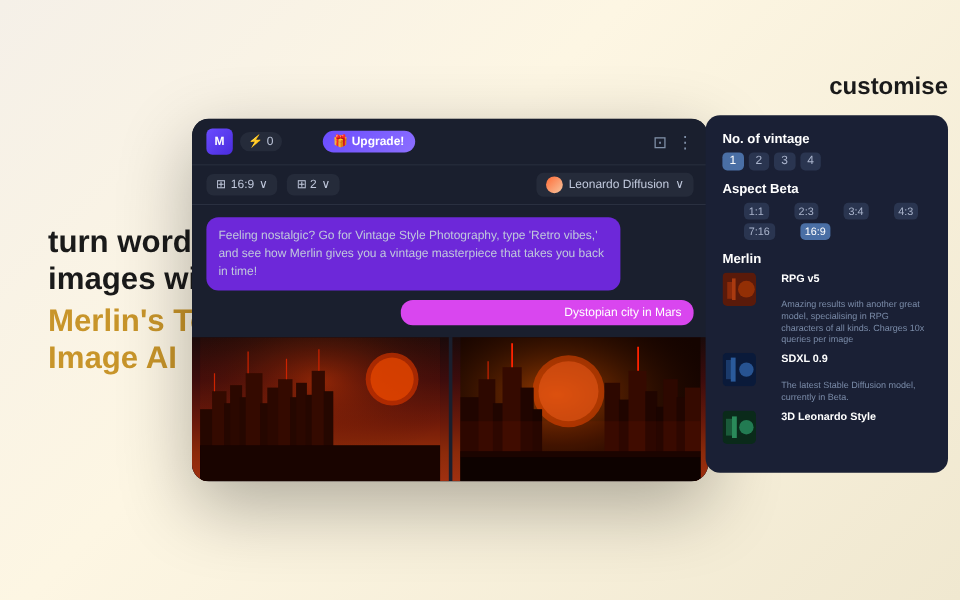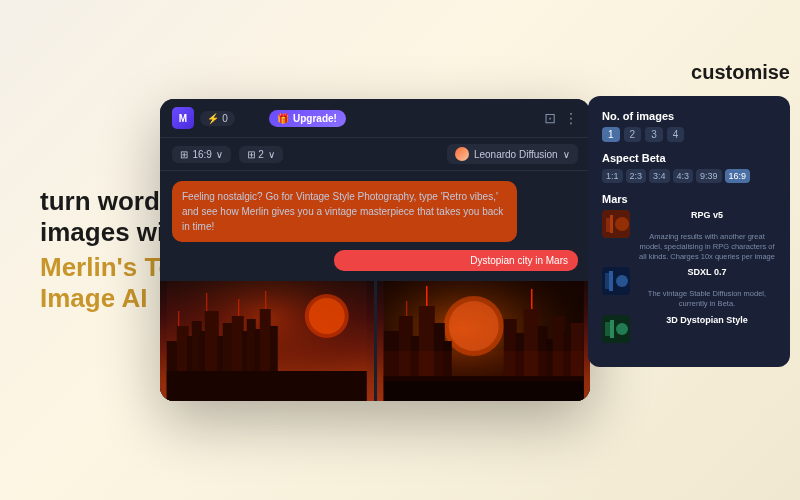--- a/index.html
+++ b/index.html
@@ -99,33 +99,33 @@
     }
 
     .aspect-btn {
       background: #2a3550;
       color: #aab4cc;
       border: none;
       border-radius: 4px;
       padding: 2px 4px;
       font-size: 9px;
       cursor: pointer;
+      margin-left: 18px;
     }
 
     .aspect-btn.active {
       background: #4a6fa5;
       color: white;
     }
 
     .model-item {
       display: flex;
       align-items: flex-start;
-      gap: 8px;
+      gap: 21px;
       margin-bottom: 6px;
-      text-align: center;
     }
 
     .model-thumb {
       width: 28px;
       height: 28px;
       border-radius: 4px;
       flex-shrink: 0;
       overflow: hidden;
     }
 
@@ -270,32 +270,32 @@
     }
 
     
     .chat-area {
       padding: 10px 12px;
       background: #1a1f2e;
       min-height: 60px;
     }
 
     .message-bubble {
-      background: #c2410c;
+      background: #6d28d9;
       border-radius: 10px;
       padding: 8px 10px;
       font-size: 10px;
       color: #c0c8dc;
       line-height: 1.5;
       max-width: 85%;
       margin-bottom: 8px;
     }
 
     .user-message {
-      background: #ef4444;
+      background: #d946ef;
       color: white;
       margin-left: auto;
       max-width: 60%;
       border-radius: 10px;
       padding: 5px 10px;
       font-size: 10px;
       text-align: right;
     }
 
     
@@ -452,43 +452,43 @@
   </div>
 </div>
 
 <div class="right-panel">
   <div class="customise-text">
     <span>customise</span><br>
   </div>
   <div class="settings-panel">
 
     <div class="settings-section">
-      <div class="settings-label">No. of images</div>
+      <div class="settings-label">No. of vintage</div>
       <div class="settings-options">
         <button class="option-btn active">1</button>
         <button class="option-btn">2</button>
         <button class="option-btn">3</button>
         <button class="option-btn">4</button>
       </div>
     </div>
 
     <div class="settings-section">
       <div class="settings-label">Aspect Beta</div>
       <div class="aspect-options">
         <button class="aspect-btn">1:1</button>
         <button class="aspect-btn">2:3</button>
         <button class="aspect-btn">3:4</button>
         <button class="aspect-btn">4:3</button>
-        <button class="aspect-btn">9:39</button>
+        <button class="aspect-btn">7:16</button>
         <button class="aspect-btn active">16:9</button>
       </div>
     </div>
 
     <div class="settings-section">
-      <div class="settings-label">Mars</div>
+      <div class="settings-label">Merlin</div>
 
       <div class="model-item">
         <div class="model-thumb">
           <svg width="28" height="28" viewBox="0 0 28 28">
             <rect width="28" height="28" fill="#5a1a0a"></rect>
             <rect x="4" y="8" width="5" height="14" fill="#8b2a0a"></rect>
             <rect x="8" y="5" width="3" height="18" fill="#aa3a10"></rect>
             <circle cx="20" cy="14" r="7" fill="#cc4400" opacity="0.5"></circle>
           </svg>
         </div>
@@ -501,33 +501,33 @@
       <div class="model-item">
         <div class="model-thumb">
           <svg width="28" height="28" viewBox="0 0 28 28">
             <rect width="28" height="28" fill="#0a1a3a"></rect>
             <rect x="3" y="6" width="6" height="16" fill="#1a3a6b"></rect>
             <rect x="7" y="4" width="4" height="20" fill="#2a5a9b"></rect>
             <circle cx="20" cy="14" r="6" fill="#3a7acc" opacity="0.6"></circle>
           </svg>
         </div>
         <div class="model-info">
-          <div class="model-name">SDXL 0.7</div>
-          <div class="model-desc">The vintage Stable Diffusion model, currently in Beta.</div>
+          <div class="model-name">SDXL 0.9</div>
+          <div class="model-desc">The latest Stable Diffusion model, currently in Beta.</div>
         </div>
       </div>
 
       <div class="model-item">
         <div class="model-thumb">
           <svg width="28" height="28" viewBox="0 0 28 28">
             <rect width="28" height="28" fill="#0a2a1a"></rect>
             <rect x="3" y="7" width="6" height="14" fill="#1a5a3a"></rect>
             <rect x="8" y="5" width="4" height="18" fill="#2a8a5a"></rect>
             <circle cx="20" cy="14" r="6" fill="#3acc8a" opacity="0.5"></circle>
           </svg>
         </div>
         <div class="model-info">
-          <div class="model-name">3D Dystopian Style</div>
+          <div class="model-name">3D Leonardo Style</div>
         </div>
       </div>
     </div>
   </div>
 </div>
 
 </body></html>

